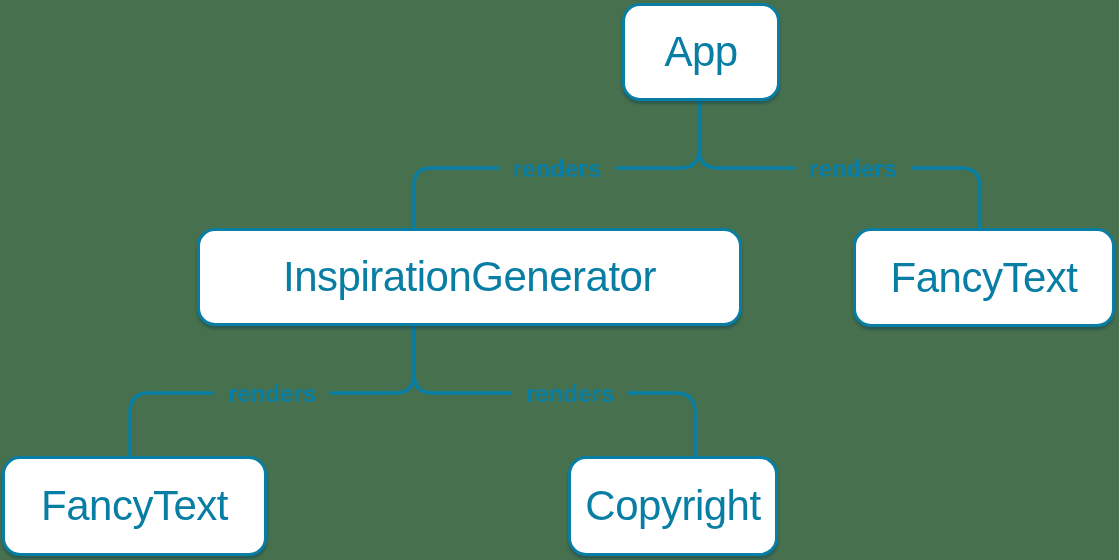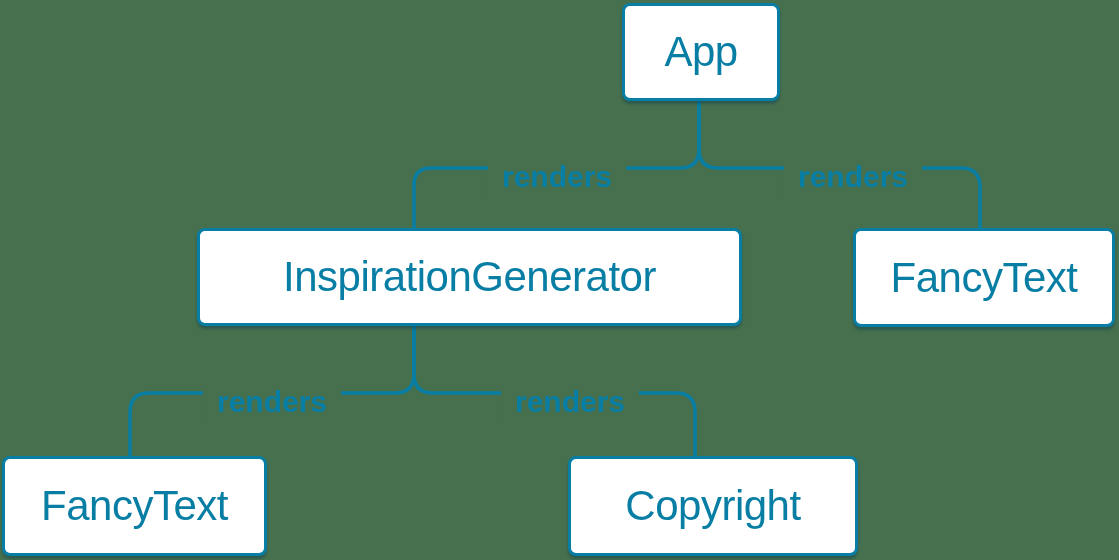--- a/index.html
+++ b/index.html
@@ -27,48 +27,47 @@
     fill: none;
     stroke: #087ea4;
     stroke-width: 3.5;
     stroke-linecap: round;
   }
   .node {
     position: absolute;
     box-sizing: border-box;
     background: #ffffff;
     border: 3.5px solid #087ea4;
-    border-radius: 8px;
+    border-radius: 18px;
     color: #087ea4;
     display: flex;
     align-items: center;
     justify-content: center;
     font-size: 42px;
     font-weight: 500;
     letter-spacing: -0.5px;
     box-shadow: 0 3px 3px rgba(8, 55, 80, 0.40);
     z-index: 2;
     white-space: nowrap;
   }
   .node-app       { left: 622px; top: 3px;   width: 158px; height: 98px;  }
   .node-ig        { left: 197px; top: 228px; width: 545px; height: 98px;  }
   .node-ft-right  { left: 853px; top: 228px; width: 262px; height: 99px;  }
   .node-ft-left   { left: 2px;   top: 456px; width: 265px; height: 100px; }
-  .node-copyright { left: 568px; top: 456px; width: 290px; height: 100px; }
+  .node-copyright { left: 568px; top: 456px; width: 210px; height: 100px; }
   .edge-label {
     position: absolute;
     transform: translate(-50%, -50%);
     background: #47714E;
     color: #087ea4;
-    font-size: 30px;
+    font-size: 24px;
     font-weight: 700;
     padding: 2px 14px;
     white-space: nowrap;
     z-index: 1;
-    margin-top: 8px;
   }
   .edge-label-1 { left: 557px; top: 169px; }
   .edge-label-2 { left: 853px; top: 169px; }
   .edge-label-3 { left: 272px; top: 394px; }
   .edge-label-4 { left: 570px; top: 394px; }
 </style>
 </head>
 <body>
 
 <div class="canvas">

